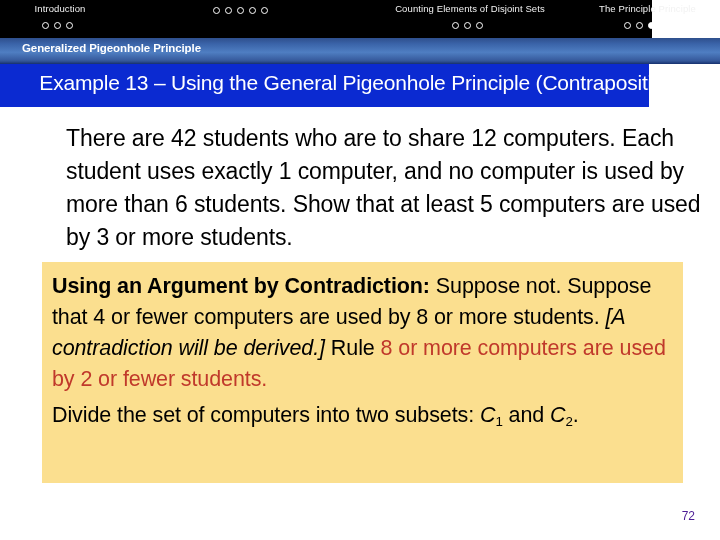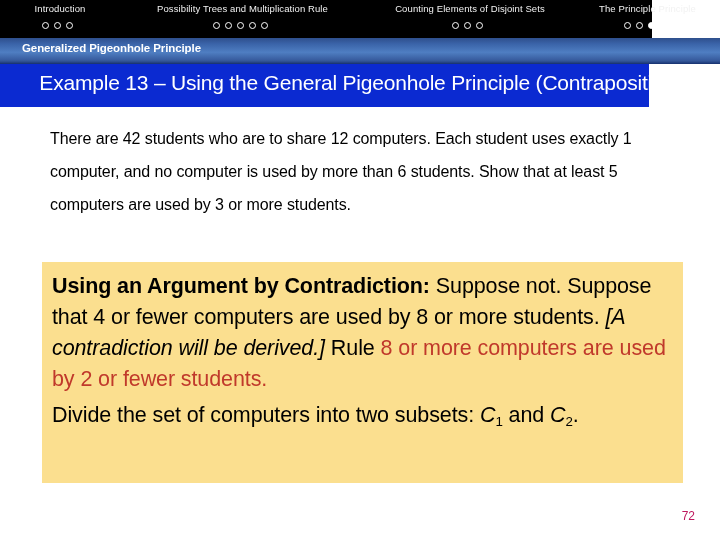--- a/index.html
+++ b/index.html
@@ -96,25 +96,25 @@
     text-align: center;
     color: #ffffff;
     font-size: 21px;
     white-space: nowrap;
     letter-spacing: -0.2px;
   }
 
   
   .statement {
     position: absolute;
-    left: 50px;
+    left: 66px;
     top: 122px;
     width: 640px;
     color: #000000;
-    font-size: 16px;
+    font-size: 23px;
     line-height: 33px;
     letter-spacing: -0.1px;
   }
 
   
   .argument-box {
     position: absolute;
     left: 42px;
     top: 262px;
     width: 641px;
@@ -141,34 +141,33 @@
     font-style: normal;
     font-size: 0.62em;
     vertical-align: -0.28em;
   }
 
   
   .page-number {
     position: absolute;
     right: 25px;
     bottom: 17px;
-    color: #be185d;
+    color: #4c1d95;
     font-size: 12px;
   }
 </style>
 </head>
 <body>
 
 <div class="topnav">
   <div class="nav-section" id="nav-0" style="left: 0px; width: 120px;">
     <span class="nav-label">Introduction</span>
     <span class="nav-dots" style="padding-left: 42px;"><span class="nav-dot"></span><span class="nav-dot"></span><span class="nav-dot"></span></span>
   </div>
   <div class="nav-section" id="nav-1" style="left: 120px; width: 245px;">
-    <span class="nav-label">Possibility Trees and Multiplication Rule</span>
     <span class="nav-dots" style="padding-left: 92.5px;"><span class="nav-dot"></span><span class="nav-dot"></span><span class="nav-dot"></span><span class="nav-dot"></span><span class="nav-dot"></span></span>
   </div>
   <div class="nav-section" id="nav-2" style="left: 365px; width: 210px;">
     <span class="nav-label">Counting Elements of Disjoint Sets</span>
     <span class="nav-dots" style="padding-left: 87px;"><span class="nav-dot"></span><span class="nav-dot"></span><span class="nav-dot"></span></span>
   </div>
   <div class="nav-section" id="nav-3" style="left: 575px; width: 145px;">
     <span class="nav-label">The Principle Principle</span>
     <span class="nav-dots" style="padding-left: 48.5px;"><span class="nav-dot"></span><span class="nav-dot"></span><span class="nav-dot filled"></span><span class="nav-dot"></span></span>
   </div>

